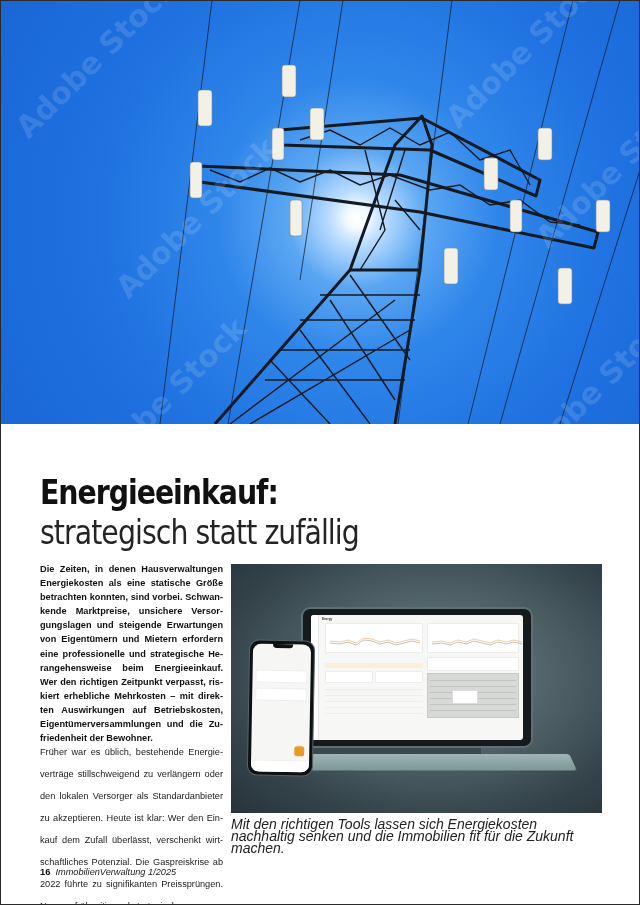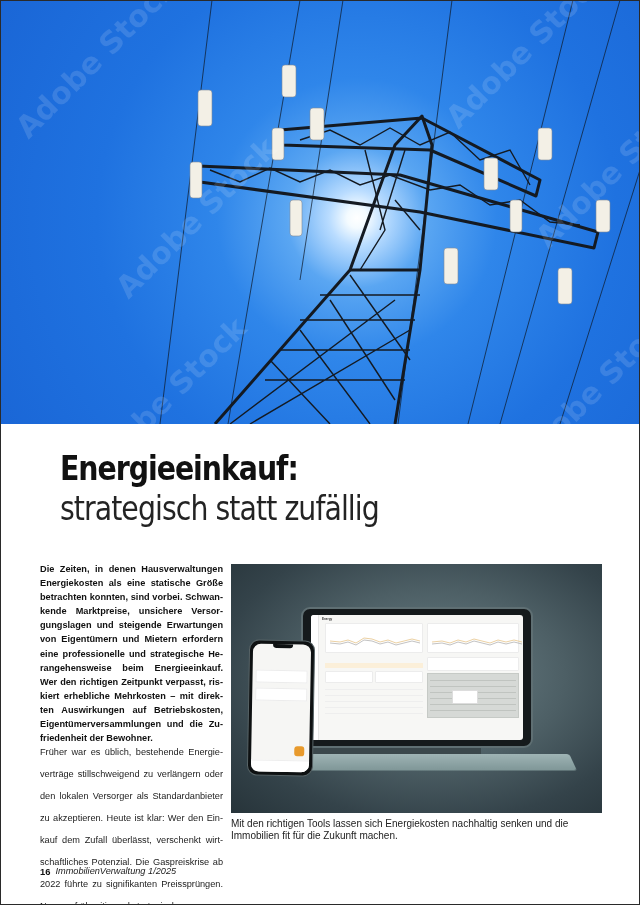--- a/index.html
+++ b/index.html
@@ -8,21 +8,21 @@
 
     .page-frame { position: absolute; inset: 0; border: 1px solid #2a2a2a; pointer-events: none; }
 
     
     .hero { position: absolute; left: 0; top: 0; width: 640px; height: 424px; overflow: hidden;
       background: radial-gradient(circle at 357px 218px, #ffffff 0, #f4fbff 10px, #b9dcff 28px, #5aa6f2 70px, #2f86ea 140px, #1f72e0 260px, #1a66d6 420px, #1a62cf 700px); }
     .hero svg { position: absolute; left: 0; top: 0; }
     .watermark { position: absolute; color: rgba(255,255,255,0.13); font-family: "DejaVu Sans", sans-serif; font-weight: bold; font-size: 30px; transform: rotate(-45deg); white-space: nowrap; }
 
     
-    .headline { position: absolute; left: 40px; top: 449px; margin-left: 20px; }
+    .headline { position: absolute; left: 40px; top: 473px; }
     .headline .h1 { font-family: "DejaVu Sans", sans-serif; font-weight: bold; font-size: 33px; letter-spacing: -1.2px; color: #111; line-height: 40px; transform: scaleX(0.86); transform-origin: left; }
     .headline .h2 { font-family: "DejaVu Sans", sans-serif; font-weight: 200; font-size: 33px; letter-spacing: -1.1px; color: #111; line-height: 40px; transform: scaleX(0.86); transform-origin: left; font-weight: normal; -webkit-text-stroke: 0; opacity: 0.92; }
 
     
     .lead { position: absolute; left: 40px; top: 562px; width: 183px; font-size: 9.2px; font-weight: bold; line-height: 14.1px; text-align: justify; hyphens: manual; color: #111; }
     .body-text { position: absolute; left: 40px; top: 741px; width: 183px; font-size: 9.2px; line-height: 22px; text-align: justify; color: #222; }
 
     
     .device-photo { position: absolute; left: 231px; top: 564px; width: 371px; height: 249px; overflow: hidden;
       background: radial-gradient(ellipse at 55% 45%, #6d8389 0, #4d5f65 45%, #34434a 75%, #27343a 100%); }
@@ -38,24 +38,24 @@
     .ts-grid-line { position: absolute; left: 2px; right: 2px; height: 1px; background: #c0c4c0; }
     .ts-popup { position: absolute; left: 24px; top: 16px; width: 26px; height: 14px; background: #fff; border: 1px solid #ddd; }
     .keyboard { position: absolute; left: 74px; top: 188px; width: 268px; height: 20px; background: linear-gradient(180deg, #9fb4b5, #7f9697); transform: perspective(200px) rotateX(35deg); border-radius: 3px; }
     .kb-stand { position: absolute; left: 70px; top: 182px; width: 180px; height: 8px; background: #3b484c; }
     .phone { position: absolute; left: 17px; top: 76px; width: 66px; height: 136px; background: #0e1112; border-radius: 10px; border: 1.5px solid #586467; transform: rotate(1deg); }
     .phone-screen { position: absolute; left: 3px; top: 3px; right: 3px; bottom: 3px; background: #f6f6f4; border-radius: 8px; overflow: hidden; }
     .ph-notch { position: absolute; left: 20px; top: 0; width: 20px; height: 4px; background: #0e1112; border-radius: 0 0 3px 3px; }
     .ph-item { position: absolute; left: 3px; right: 3px; height: 13px; background: #fff; border: 1px solid #ececec; }
     .ph-fab { position: absolute; right: 5px; bottom: 16px; width: 10px; height: 10px; background: #e89a2c; border-radius: 3px; }
     .ph-tabbar { position: absolute; left: 0; right: 0; bottom: 0; height: 12px; background: #fff; border-top: 1px solid #eee; }
-    .caption { position: absolute; left: 231px; top: 818px; width: 372px; font-size: 10px; line-height: 12px; color: #222; }
+    .caption { position: absolute; left: 231px; top: 818px; width: 372px; font-size: 14px; font-style: italic; line-height: 12px; color: #222; }
 
     
-    .footer { position: absolute; left: 40px; top: 866px; font-size: 9.2px; color: #222; display: flex; gap: 5px; align-items: flex-start; }
+    .footer { position: absolute; left: 40px; top: 866px; font-size: 9.2px; color: #222; display: flex; gap: 5px; align-items: flex-end; }
     .footer .num { font-weight: bold; color: #111; font-size: 9.4px; }
     .footer .mag { font-style: italic; }
   </style>
 </head>
 <body>
 
 <div class="hero">
   <svg width="640" height="424" viewBox="0 0 640 424">
     <g stroke="#0f1a2a" stroke-width="0.8" fill="none" opacity="0.9">
 

